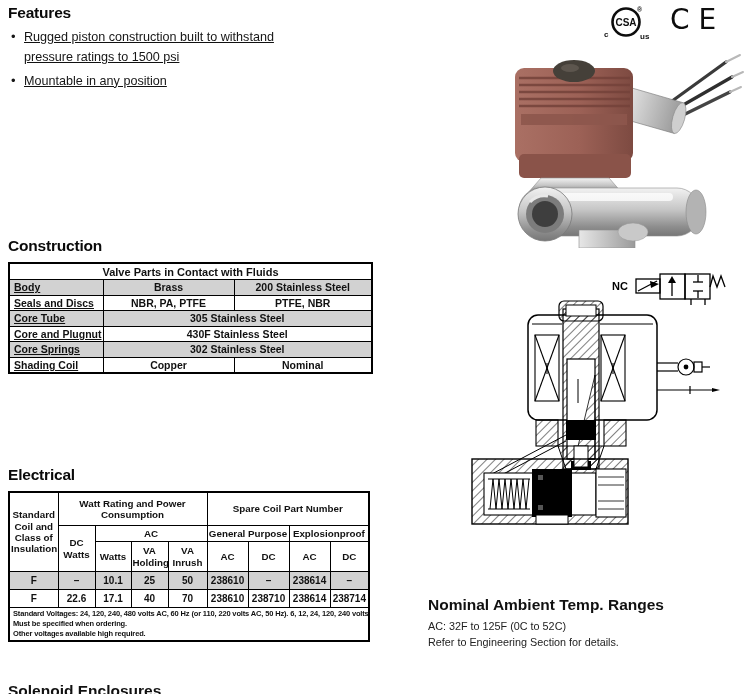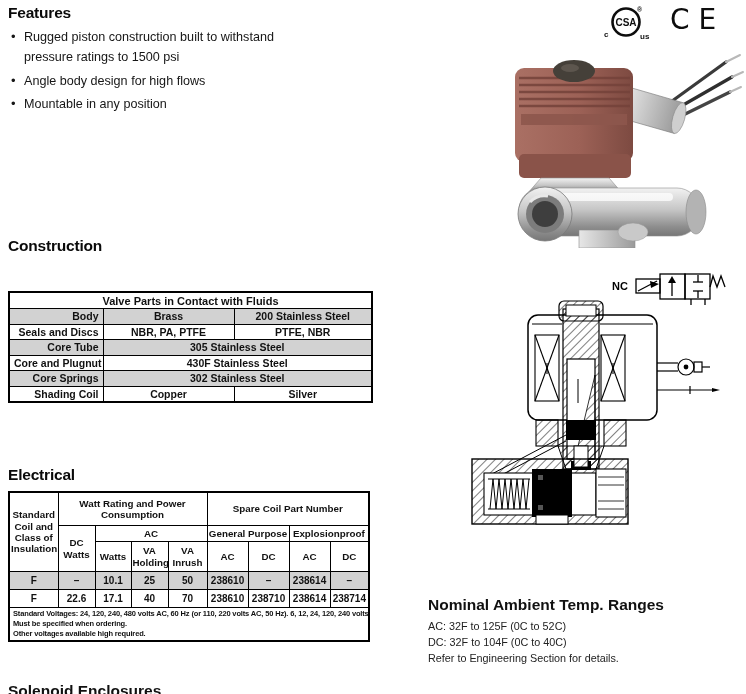--- a/index.html
+++ b/index.html
@@ -2,32 +2,32 @@
 <html><head>
 <meta charset="utf-8">
 <style>
   html,body{margin:0;padding:0;background:#fff;}
   .page{position:relative;width:746px;height:694px;background:#ffffff;overflow:hidden;
         font-family:"Liberation Sans",sans-serif;color:#111;}
   .abs{position:absolute;}
   .sec-h{font-size:15.5px;font-weight:700;color:#0a0a0a;letter-spacing:-0.2px;}
 
   
-  .bullets{margin:0;padding:0;list-style:none;width:318px;}
+  .bullets{margin:0;padding:0;list-style:none;width:318px;text-decoration:underline;}
   .bullets li{position:relative;padding-left:16px;font-size:12.6px;line-height:1.6;
               margin-bottom:3.5px;color:#161616;}
   .bullets li::before{content:"\2022";position:absolute;left:3px;top:0;font-size:13px;}
 
   
   table{border-collapse:collapse;table-layout:fixed;}
   .ctable{width:363px;border:2px solid #000;}
   .ctable td{border:1px solid #000;font-size:10.5px;font-weight:700;height:14.5px;
              padding:0 4px;text-align:center;overflow:hidden;white-space:nowrap;}
   .ctable .t-title{font-size:11px;height:15px;}
-  .ctable .lbl{text-align:right;}
+  .ctable .lbl{text-align:left;text-decoration:underline;}
   tr.shade td{background:#d2d2d2;}
 
   
   .etable{width:360px;border:2px solid #000;}
   .etable td{border:1px solid #000;font-weight:700;font-size:9.8px;line-height:1.15;
              text-align:center;padding:1px 1px;overflow:hidden;}
   .etable .hdr1{height:30px;vertical-align:middle;}
   .etable .hdr2{height:13px;}
   .etable .hdr3{height:27px;vertical-align:middle;}
   .etable .c1{font-size:9.8px;}
@@ -53,28 +53,27 @@
 </style>
 </head>
 <body>
 
 <div class="page">
 
   <div class="abs" style="left:8px;top:4px;">
     <div class="sec-h">Features</div>
     <ul class="bullets" style="margin-top:5px;">
       <li style="width:300px;">Rugged piston construction built to withstand pressure ratings to 1500 psi</li>
-      <li>Angle body design for high flows</li>
       <li>Mountable in any position</li>
     </ul>
   </div>
 
   <div class="abs sec-h" style="left:8px;top:237px;">Construction</div>
 
-  <table class="ctable abs" style="left:8px;top:262px;margin-top:29px;">
+  <table class="ctable abs" style="left:8px;top:262px;">
     <colgroup>
         <col style="width:94px">
         <col style="width:131px">
         <col style="width:138px">
       </colgroup>
     <tbody>
         <tr>
           <td colspan="3" class="t-title">Valve Parts in Contact with Fluids</td>
         </tr>
     <tr class="shade">
@@ -95,21 +94,21 @@
       <td class="lbl">Core and Plugnut</td>
       <td colspan="2">430F Stainless Steel</td>
     </tr>
     <tr class="shade">
       <td class="lbl">Core Springs</td>
       <td colspan="2">302 Stainless Steel</td>
     </tr>
     <tr>
       <td class="lbl">Shading Coil</td>
       <td>Copper</td>
-      <td>Silver</td>
+      <td>Nominal</td>
     </tr>
   </tbody>
     </table>
 
   <div class="abs sec-h" style="left:8px;top:466px;">Electrical</div>
 
   <table class="etable abs" style="left:8px;top:491px;">
     <colgroup>
       <col style="width:49px">
         <col style="width:37px">
@@ -338,17 +337,16 @@
           <line x1="170" y1="246" x2="196" y2="246"></line>
       </g>
 
       <rect x="108" y="252" width="32" height="9" fill="#fff" stroke="#000" stroke-width="1"></rect>
     </svg>
   </div>
 
   <div class="abs" style="left:428px;top:596px;width:310px;">
     <div class="temp-h">Nominal Ambient Temp. Ranges</div>
     <div class="temp-line">AC: 32F to 125F (0C to 52C)</div>
-    <div class="temp-line">DC: 32F to 104F (0C to 40C)</div>
     <div class="temp-line">Refer to Engineering Section for details.</div>
   </div>
 
 </div>
 
 </body></html>

